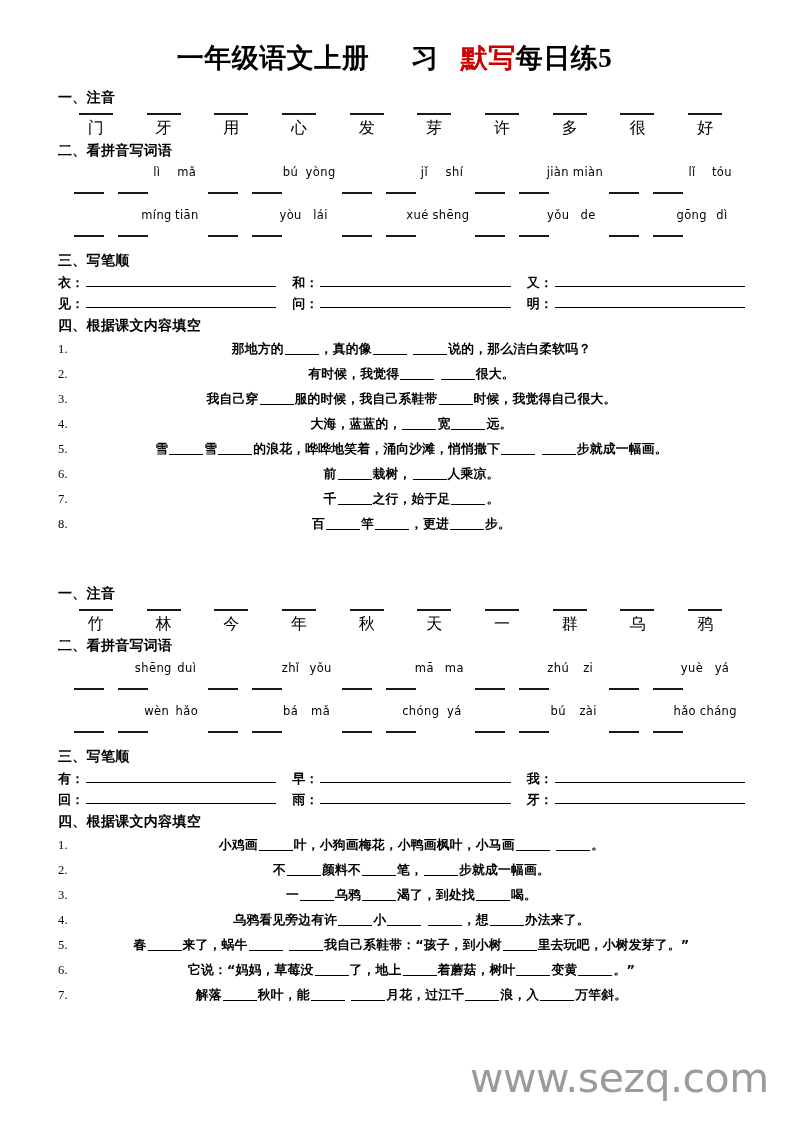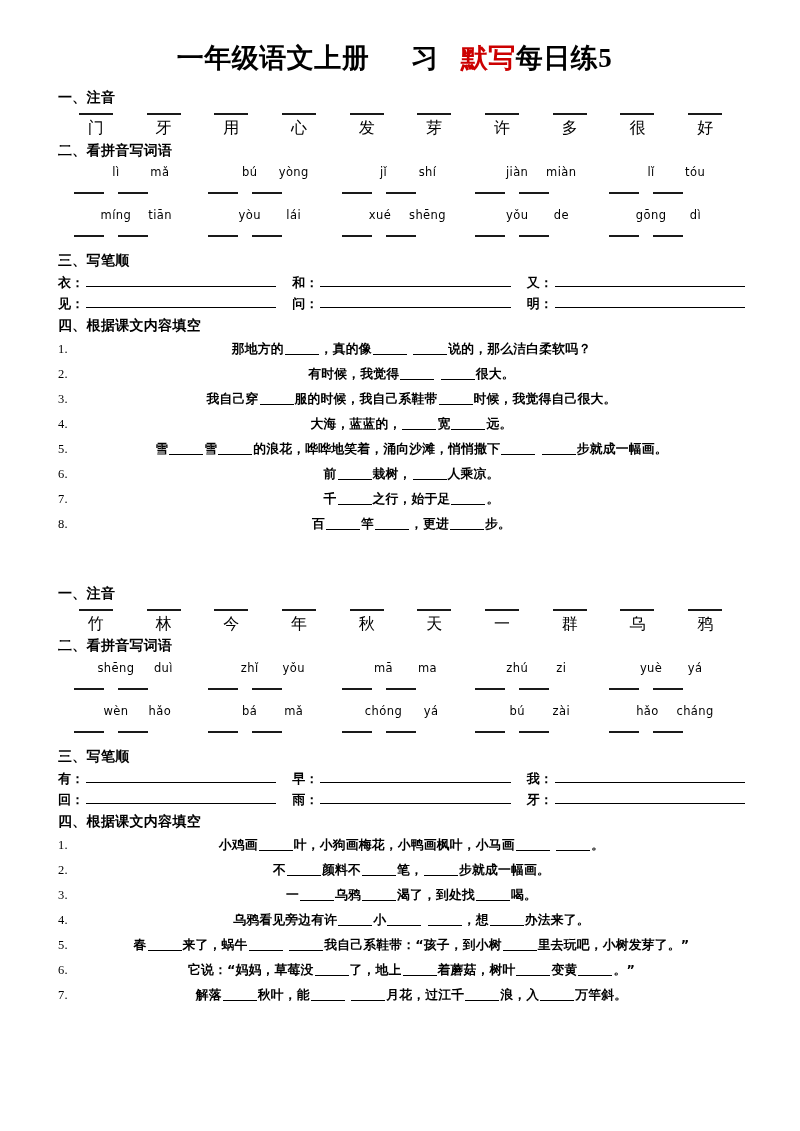--- a/index.html
+++ b/index.html
@@ -81,22 +81,22 @@
   
   .pinyin-block { margin: 2px 0 0 0; }
   .pinyin-row {
     display: flex;
     padding: 0 8px 0 10px;
     margin-top: 6px;
   }
   .pin-group {
     flex: 1 1 0;
     display: flex;
-    justify-content: center;
-    gap: 14px;
+    justify-content: flex-end;
+    gap: 0;
     padding-left: 6px;
   }
   .pin-syl {
     font-family: "DejaVu Sans", sans-serif;
     font-size: 11.5px;
     letter-spacing: 0.4px;
     min-width: 30px;
     text-align: center;
   }
   .blank-row {
@@ -596,13 +596,14 @@
             <span class="fill-num">6.</span>
             <span class="fill-text"><span>它说：“妈妈，草莓没</span><u></u><span>了，地上</span><u></u><span>着蘑菇，树叶</span><u></u><span>变黄</span><u></u><span>。”</span></span>
           </div>
           <div class="fill-item">
             <span class="fill-num">7.</span>
             <span class="fill-text"><span>解落</span><u></u><span>秋叶，能</span><u></u>&nbsp;<u></u><span>月花，过江千</span><u></u><span>浪，入</span><u></u><span>万竿斜。</span></span>
           </div>
         </div>
       </div>
     </div>
+  <div class="watermark">www.sezq.com</div>
 </div>
 
 </body></html>

